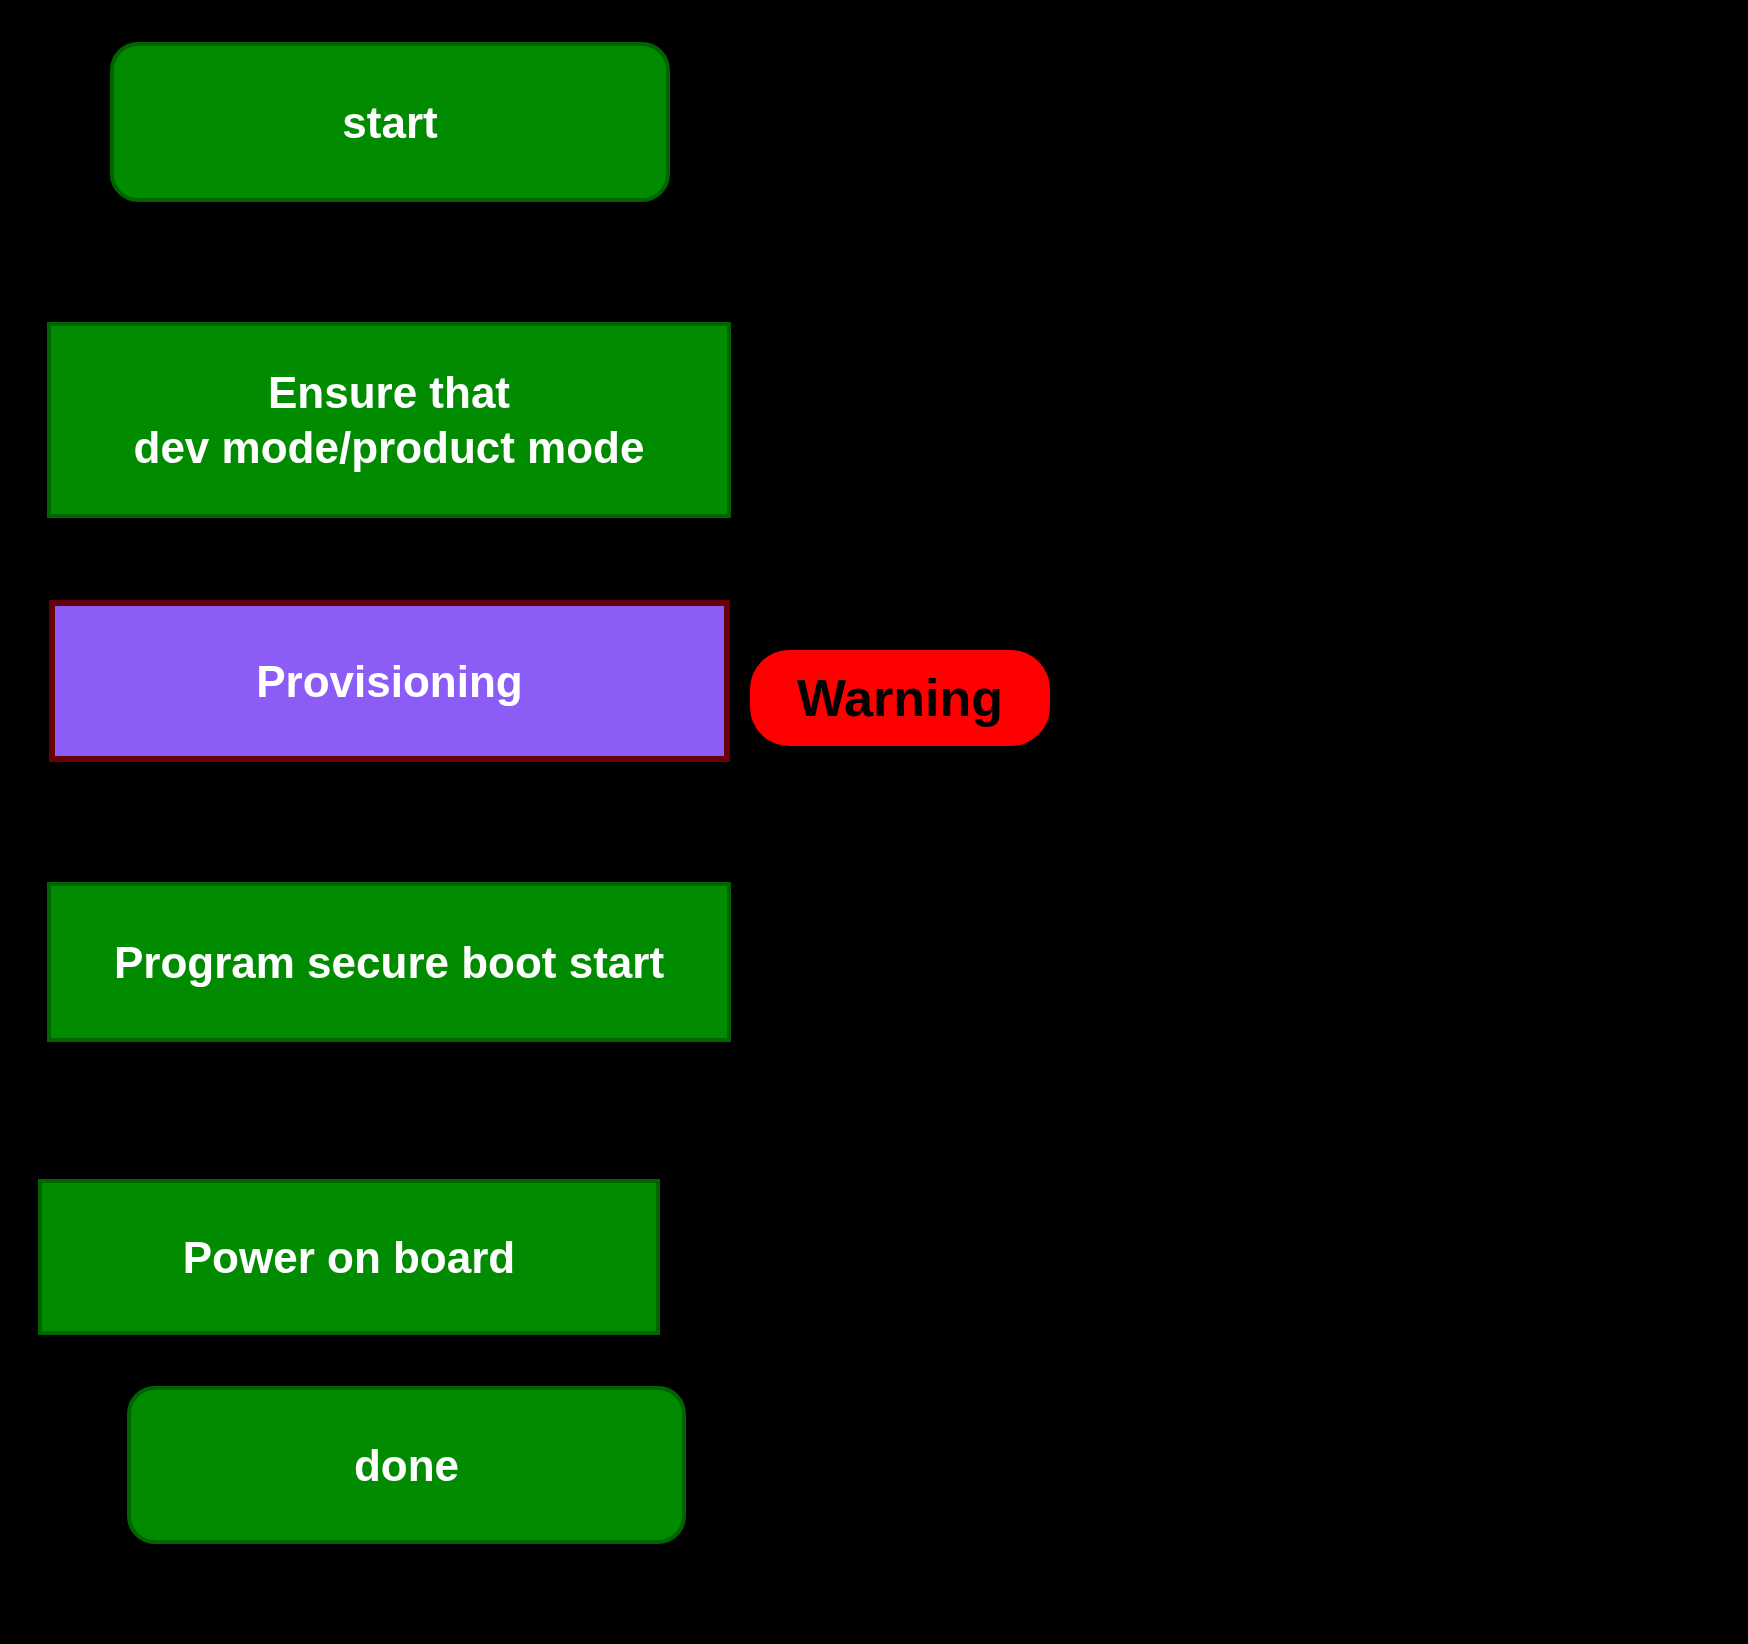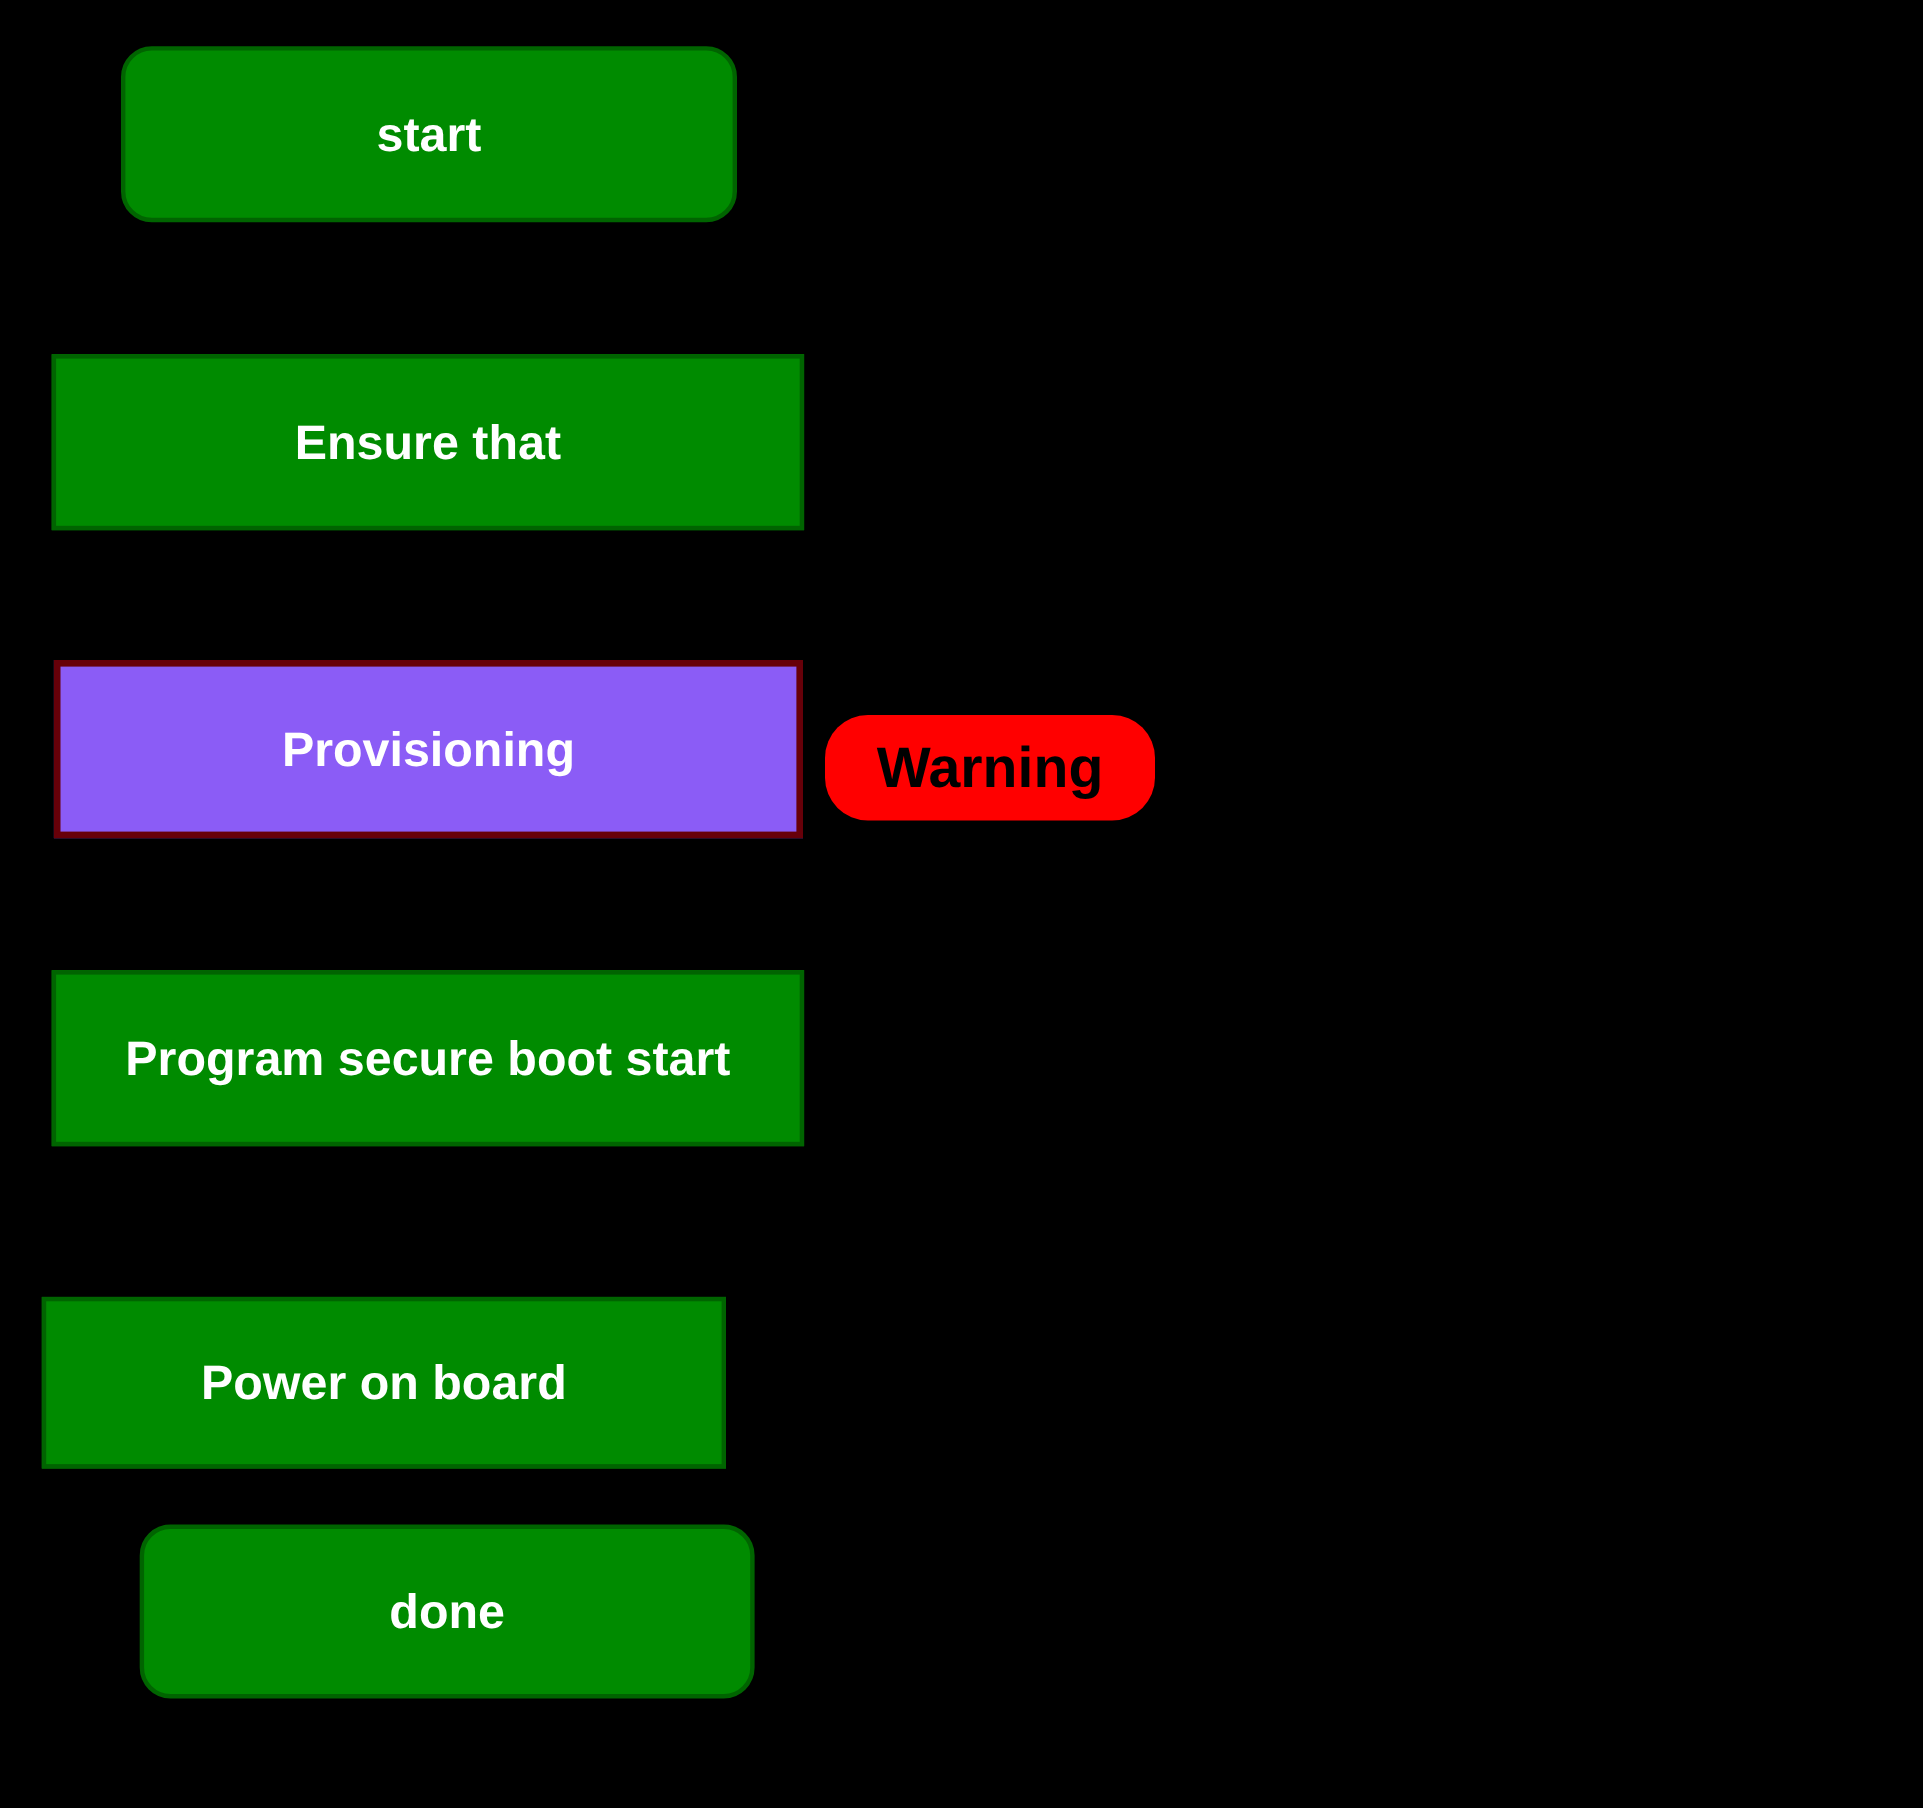--- a/index.html
+++ b/index.html
@@ -29,21 +29,21 @@
   }
   .node-green {
     background: #008B00;
     border: 4px solid #006400;
     text-align: center;
   }
   .node-rounded {
     border-radius: 28px;
   }
   .node-start   { left: 110px; top: 42px;   width: 560px; height: 160px; }
-  .node-ensure  { left: 47px;  top: 322px;  width: 684px; height: 160px; }
+  .node-ensure  { left: 47px;  top: 322px;  width: 684px; height: 196px; }
   .node-prov {
     left: 49px; top: 600px; width: 681px; height: 162px;
     background: #8b5cf6;
     border: 6px solid #670009;
   }
   .node-program { left: 47px;  top: 882px;  width: 684px; height: 160px; }
   .node-power   { left: 38px;  top: 1179px; width: 622px; height: 156px; }
   .node-done    { left: 103px; top: 1386px; width: 559px; height: 158px; margin-left: 24px; }
   .badge-warning {
     position: absolute;
@@ -66,20 +66,21 @@
 
 <div class="canvas">
 
   <div class="node node-green node-rounded node-start">
     <span>start</span>
   </div>
 
   <div class="node node-green node-ensure">
     <span>
       <span class="label-line">Ensure that</span>
+      <span class="label-line">dev mode/product mode</span>
     </span>
   </div>
 
   <div class="node node-prov">
     <span>Provisioning</span>
   </div>
 
   <div class="badge-warning">
     <span>Warning</span>
   </div>

